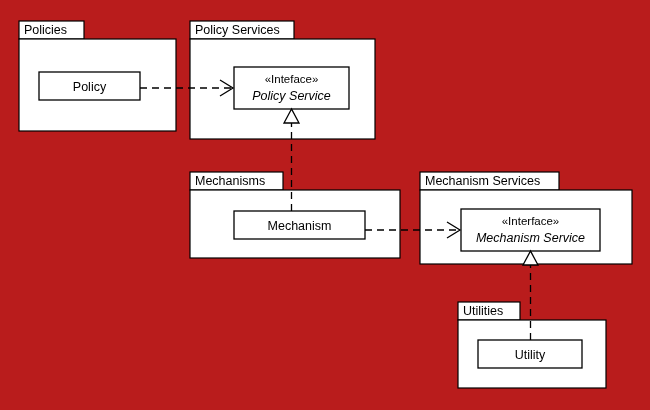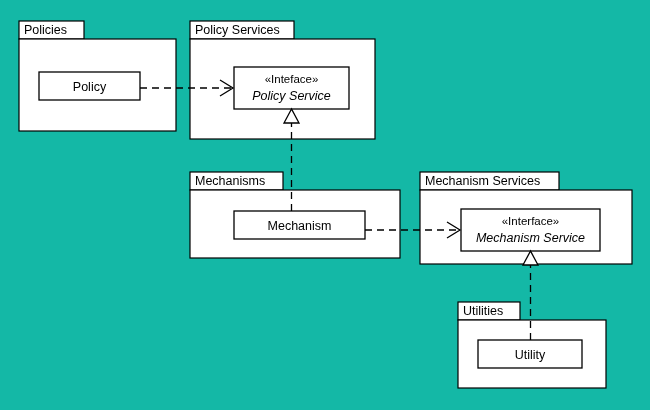--- a/index.html
+++ b/index.html
@@ -10,21 +10,21 @@
   body {
     width: 650px;
     height: 410px;
     font-family: "Liberation Sans", sans-serif;
     overflow: hidden;
   }
   #diagram-root {
     position: relative;
     width: 650px;
     height: 410px;
-    background: #14b8a6;
+    background: #b91c1c;
   }
   svg#uml-canvas {
     display: block;
     width: 650px;
     height: 410px;
   }
   .pkg-shape {
     fill: #ffffff;
     stroke: #000000;
     stroke-width: 1.2;

